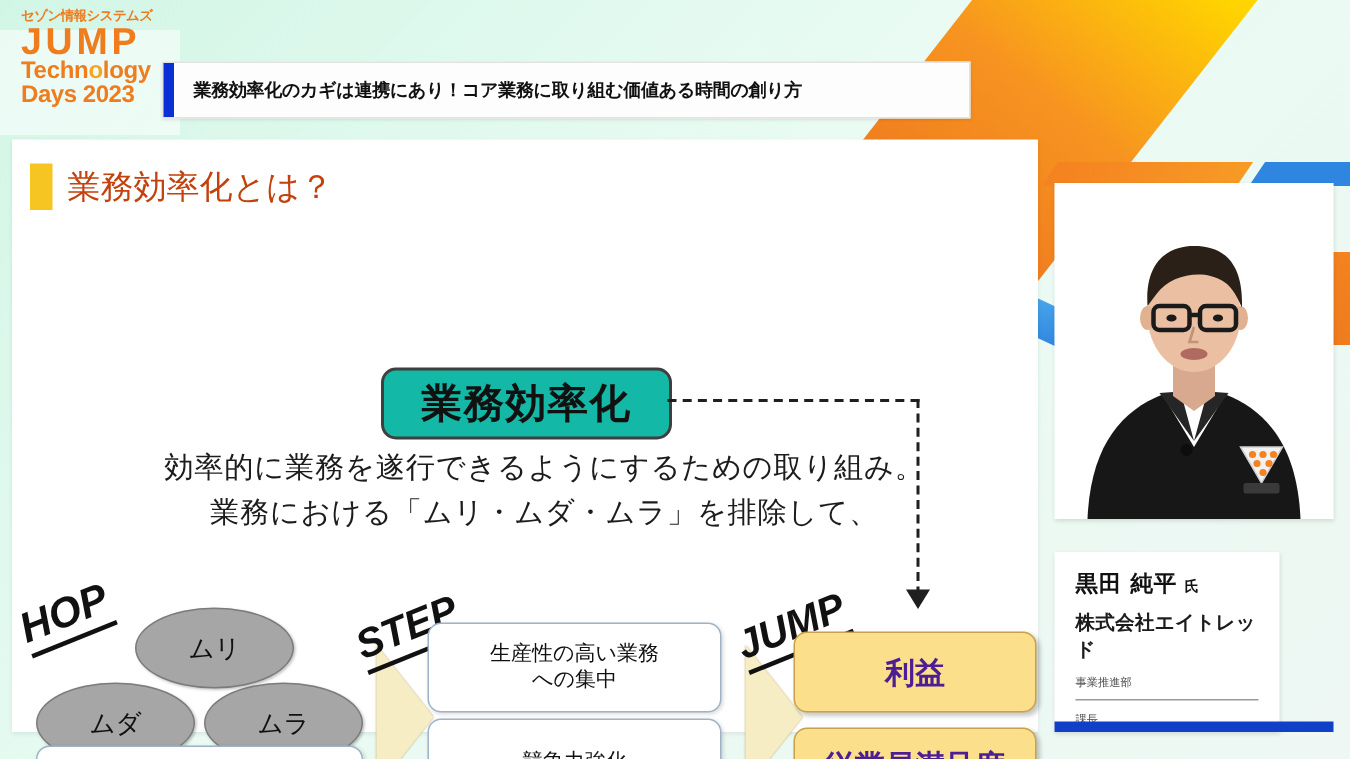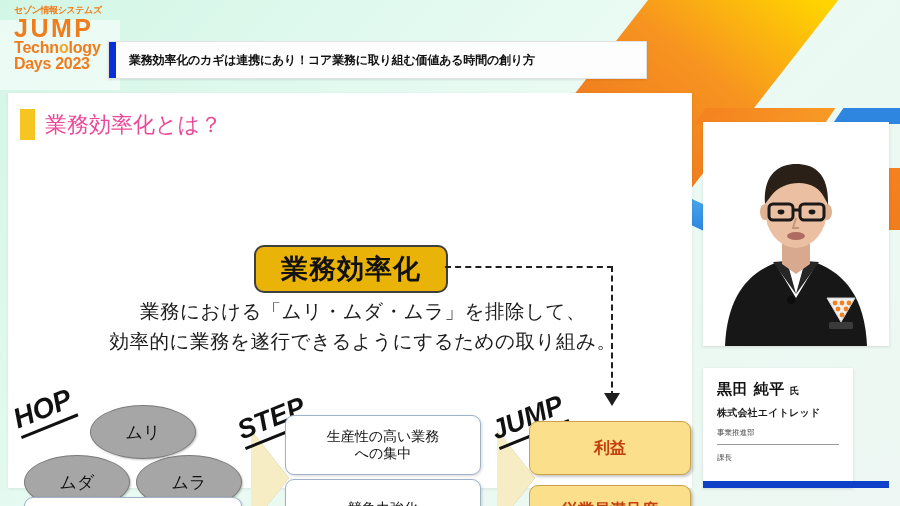--- a/index.html
+++ b/index.html
@@ -63,27 +63,27 @@
   }
 
   
   .slide{
     position:absolute;left:8px;top:93px;width:684px;height:395px;
     background:#ffffff;box-shadow:0 1px 3px rgba(0,0,0,.08);
   }
   .slide-head{position:absolute;left:12px;top:16px;display:flex;align-items:center;}
   .slide-head .marker{width:15px;height:31px;background:#f7c521;flex:none;}
   .slide-head .htxt{
-    font-size:22px;color:#ec4899;margin-left:10px;white-space:nowrap;
+    font-size:22px;color:#c2410c;margin-left:10px;white-space:nowrap;
     font-family:Liberation Mono, monospace;
   }
 
   .kw-box{
     position:absolute;left:246px;top:152px;width:190px;height:44px;
-    border:2.5px solid #3f3f3f;border-radius:10px;background:#eab308;
+    border:2.5px solid #3f3f3f;border-radius:10px;background:#14b8a6;
     display:flex;align-items:center;justify-content:center;
   }
   .kw-box span{
     font-size:27px;font-weight:bold;color:#111;letter-spacing:1px;
     font-family:"DejaVu Sans","Liberation Sans",sans-serif;
   }
 
   .body-text{
     position:absolute;left:90px;top:204px;width:530px;text-align:center;
     font-size:19.5px;color:#1c1c1c;line-height:1.55;letter-spacing:0.5px;
@@ -128,21 +128,21 @@
     font-family:"DejaVu Sans","Liberation Sans",sans-serif;
     box-shadow:1px 1px 3px rgba(0,0,0,.16);
   }
   .box-resource{left:16px;top:404px;width:216px;height:42px;}
   .box-focus{left:277px;top:322px;width:194px;height:58px;}
   .box-compete{left:277px;top:386px;width:194px;height:58px;}
 
   .ybox{
     position:absolute;background:#fbdf8a;border:1.5px solid #c9a14a;border-radius:9px;
     display:flex;align-items:center;justify-content:center;
-    font-size:16px;font-weight:bold;color:#c2410c;
+    font-size:20px;font-weight:bold;color:#4c1d95;
     font-family:"DejaVu Sans","Liberation Sans",sans-serif;
     box-shadow:2px 2px 3px rgba(0,0,0,.22);
   }
   .box-rieki{left:521px;top:328px;width:160px;height:52px;}
   .box-manzoku{left:521px;top:392px;width:160px;height:48px;}
 
   .tri{
     position:absolute;width:0;height:0;
     border-top:48px solid transparent;border-bottom:48px solid transparent;
     border-left:38px solid #f7edc5;
@@ -163,21 +163,21 @@
     position:absolute;left:703px;top:368px;width:150px;height:120px;background:#fff;
     box-shadow:0 1px 3px rgba(0,0,0,.13);
   }
   .card .pad{padding:12px 14px 0 14px;}
   .card .nm{
     font-size:15px;font-weight:bold;color:#111;letter-spacing:.5px;white-space:nowrap;
     font-family:"DejaVu Sans","Liberation Sans",sans-serif;
   }
   .card .nm .sfx{font-size:9.5px;font-weight:bold;margin-left:5px;}
   .card .co{
-    font-size:10px;font-weight:bold;color:#1c1c1c;margin-top:7px;letter-spacing:.2px;
+    font-size:13px;font-weight:bold;color:#1c1c1c;margin-top:7px;letter-spacing:.2px;
     font-family:"DejaVu Sans","Liberation Sans",sans-serif;
   }
   .card .dept{
     font-size:7.5px;color:#4a4a4a;margin-top:8px;
     font-family:"DejaVu Sans","Liberation Sans",sans-serif;
   }
   .card .rule{height:1px;background:#9a9a9a;margin:6px 14px 0 0;}
   .card .role{
     font-size:7.5px;color:#4a4a4a;margin-top:8px;
     font-family:"DejaVu Sans","Liberation Sans",sans-serif;
@@ -215,22 +215,22 @@
     <div class="slide-head">
       <div class="marker"></div>
       <div class="htxt">業務効率化とは？</div>
     </div>
 
     <div class="kw-box">
       <span>業務効率化</span>
     </div>
 
     <div class="body-text">
+      <div>効率的に業務を遂行できるようにするための取り組み。</div>
       <div>業務における「ムリ・ムダ・ムラ」を排除して、</div>
-      <div>効率的に業務を遂行できるようにするための取り組み。</div>
     </div>
 
     <div class="dash-h"></div>
     <div class="dash-v"></div>
     <div class="dash-arrow"></div>
 
     <div class="stage-label lbl-hop">HOP</div>
     <div class="ellipse el-muri">ムリ</div>
     <div class="ellipse el-muda">ムダ</div>
     <div class="ellipse el-mura">ムラ</div>

